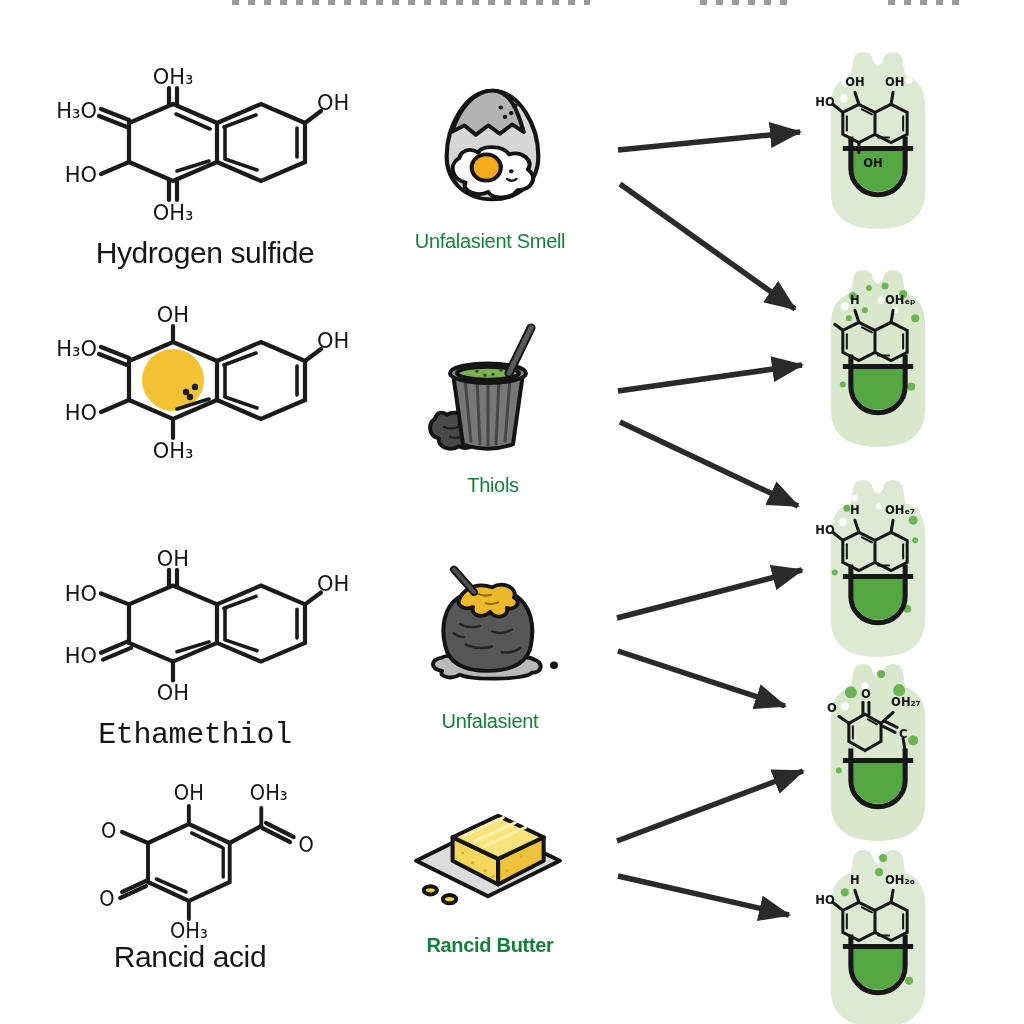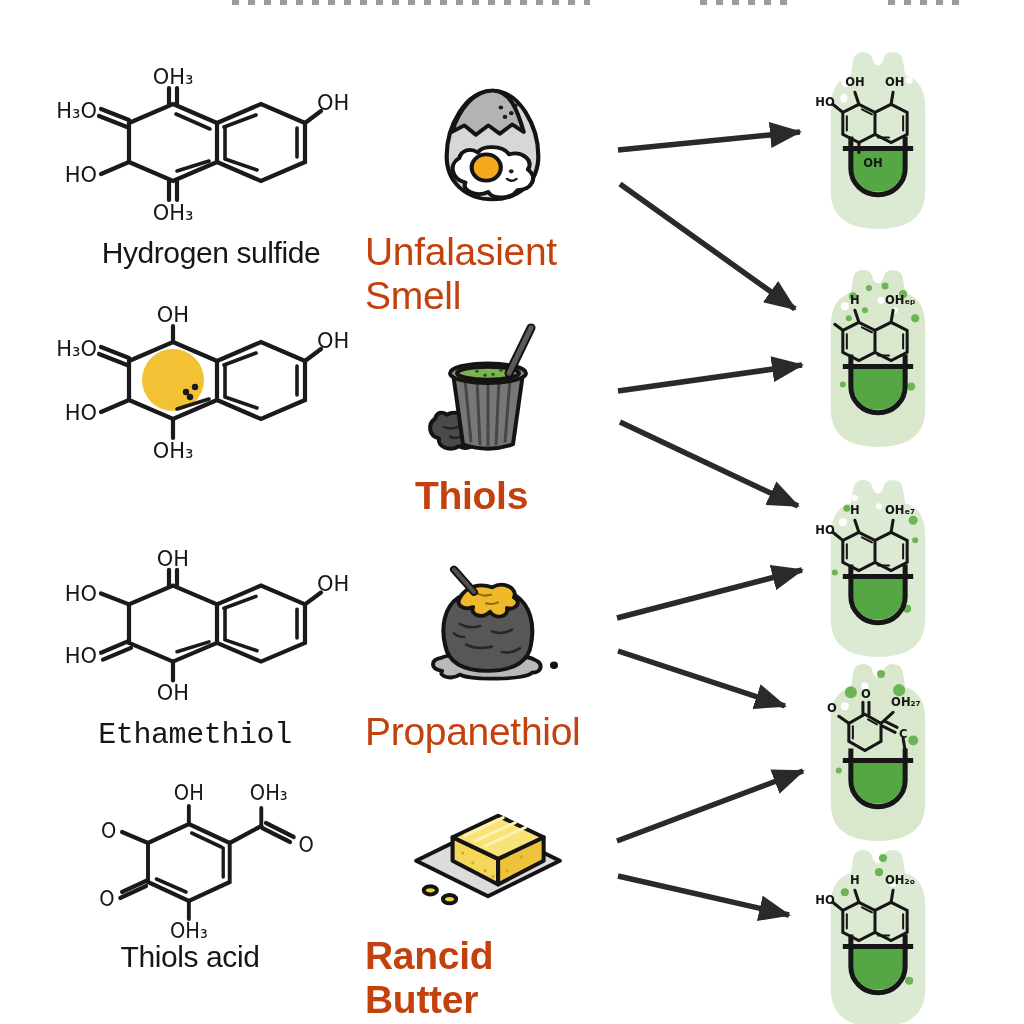--- a/index.html
+++ b/index.html
@@ -1,19 +1,19 @@
 <!DOCTYPE html>
 <html><head>
 <meta charset="utf-8">
 <style>
   html,body{margin:0;padding:0;background:#fff;}
   .canvas{position:relative;width:1024px;height:1024px;background:#ffffff;overflow:hidden;
           font-family:"Liberation Sans",sans-serif;color:#141414;}
   .row-label{position:absolute;text-align:center;font-size:30px;letter-spacing:-0.4px;color:#161616;}
-  .mid-label{position:absolute;text-align:left;font-size:39px;letter-spacing:-0.3px;color:#c2410c;}
+  .mid-label{position:absolute;text-align:center;font-size:20px;letter-spacing:-0.3px;color:#15803d;}
   svg{position:absolute;overflow:visible;}
   svg text{font-family:"DejaVu Sans","Liberation Sans",sans-serif;fill:#161616;}
   .atom{font-size:21px;}
   .patom{font-size:11.5px;font-weight:bold;}
   .bond{stroke:#1a1a1a;stroke-width:4.2;stroke-linecap:round;fill:none;}
   .ibond{stroke:#1a1a1a;stroke-width:3.6;stroke-linecap:round;fill:none;}
   .pbond{stroke:#161616;stroke-width:3;stroke-linecap:round;fill:none;}
   .pibond{stroke:#161616;stroke-width:2;stroke-linecap:round;fill:none;}
   .outline{stroke:#141414;stroke-width:4;stroke-linejoin:round;}
   .artifact{position:absolute;top:0;height:5px;background:repeating-linear-gradient(90deg,#4a4a4a 0 7px,transparent 7px 16px);opacity:.55;}
@@ -43,21 +43,21 @@
     <line class="bond" x1="74" y1="92" x2="46" y2="104"></line>
     <line class="bond" x1="114" y1="111" x2="114" y2="130"></line>
     <line class="bond" x1="122" y1="111" x2="122" y2="130"></line>
     <line class="bond" x1="250" y1="53" x2="266" y2="41"></line>
     <text class="atom" x="118" y="14" text-anchor="middle">OH₃</text>
     <text class="atom" x="42" y="48" text-anchor="end">H₃O</text>
     <text class="atom" x="42" y="112" text-anchor="end">HO</text>
     <text class="atom" x="118" y="150" text-anchor="middle">OH₃</text>
     <text class="atom" x="262" y="40" text-anchor="start">OH</text>
   </svg>
-  <div class="row-label" style="left:66px;width:290px;top:236px;">Hydrogen sulfide</div>
+  <div class="row-label" style="left:60px;width:290px;top:236px;">Hydrogen sulfide</div>
 
   <svg style="left:55px;top:308px;" width="280" height="160" viewBox="0 0 280 160" preserveAspectRatio="none">
     <circle cx="118" cy="72" r="31" fill="#f2c234"></circle>
     <circle cx="131" cy="84" r="3.2" fill="#1a1a1a"></circle>
     <circle cx="140" cy="79" r="3.2" fill="#1a1a1a"></circle>
     <circle cx="135" cy="89" r="3.2" fill="#1a1a1a"></circle>
     <path class="bond" d="M118,34 L162,53 L162,92 L118,111 L74,92 L74,53 Z"></path>
     <path class="bond" d="M162,53 L206,34 L250,53 L250,92 L206,111 L162,92"></path>
     <line class="ibond" x1="170" y1="57" x2="170" y2="88"></line>
     <line class="ibond" x1="169" y1="57" x2="201" y2="45"></line>
@@ -114,21 +114,21 @@
     <line class="bond" x1="84" y1="100" x2="56" y2="112"></line>
     <line class="bond" x1="82" y1="106" x2="54" y2="118"></line>
     <line class="bond" x1="128" y1="121" x2="128" y2="139"></line>
     <text class="atom" x="128" y="20" text-anchor="middle">OH</text>
     <text class="atom" x="214" y="20" text-anchor="middle">OH₃</text>
     <text class="atom" x="246" y="72" text-anchor="start">O</text>
     <text class="atom" x="50" y="58" text-anchor="end">O</text>
     <text class="atom" x="48" y="126" text-anchor="end">O</text>
     <text class="atom" x="128" y="158" text-anchor="middle">OH₃</text>
   </svg>
-  <div class="row-label" style="left:50px;width:280px;top:940px;">Thiols acid</div>
+  <div class="row-label" style="left:50px;width:280px;top:940px;">Rancid acid</div>
 
   <svg style="left:430px;top:85px;" width="125" height="122" viewBox="0 0 120 130" preserveAspectRatio="none">
     <path class="outline" d="M60,6 C34,6 16,44 16,76 C16,104 35,122 60,122 C85,122 104,104 104,76 C104,44 86,6 60,6 Z" fill="#d7d7d7"></path>
     <path class="outline" d="M60,6 C42,6 28,26 21,50 L33,43 L44,53 L56,43 L67,52 L79,42 L90,50 C84,27 77,6 60,6 Z" fill="#b3b3b3" stroke-width="3.4"></path>
     <circle cx="68" cy="24" r="2.2" fill="#1a1a1a"></circle>
       <circle cx="78" cy="30" r="2.2" fill="#1a1a1a"></circle>
     <circle cx="72" cy="34" r="2.2" fill="#1a1a1a"></circle>
       <circle cx="82" cy="22" r="2.2" fill="#1a1a1a"></circle>
     <path class="outline" d="M28,78 C18,84 20,100 34,104 C30,112 44,120 56,114 C60,122 78,122 84,112 C98,112 104,98 94,90 C100,80 88,70 76,74 C70,64 50,64 46,72 C38,66 30,70 28,78 Z" fill="#ffffff"></path>
     <circle class="outline" cx="54" cy="88" r="14" fill="#f6a91b"></circle>
@@ -148,33 +148,33 @@
     <line x1="97" y1="64" x2="92" y2="128" stroke="#464646" stroke-width="3"></line>
     <ellipse class="outline" cx="75" cy="58" rx="38" ry="10" fill="#8a8a8a"></ellipse>
     <ellipse class="outline" cx="75" cy="58" rx="31" ry="6.5" fill="#7cb350" stroke-width="3"></ellipse>
     <circle cx="64" cy="56" r="1.6" fill="#2c4a1e"></circle>
       <circle cx="80" cy="59" r="1.6" fill="#2c4a1e"></circle>
     <circle cx="88" cy="55" r="1.6" fill="#2c4a1e"></circle>
       <circle cx="72" cy="60" r="1.6" fill="#2c4a1e"></circle>
     <line x1="96" y1="58" x2="118" y2="12" stroke="#111" stroke-width="9" stroke-linecap="round"></line>
     <line x1="96" y1="58" x2="118" y2="12" stroke="#5a5a5a" stroke-width="5" stroke-linecap="round"></line>
   </svg>
-  <div class="mid-label" style="left:415px;width:190px;top:474px;font-weight:bold;">Thiols</div>
+  <div class="mid-label" style="left:398px;width:190px;top:474px;">Thiols</div>
 
   <svg style="left:408px;top:562px;" width="160" height="122" viewBox="0 0 160 130" preserveAspectRatio="none">
     <path class="outline" d="M34,102 C22,104 22,114 34,116 C30,122 44,126 52,120 C60,126 118,126 124,118 C134,118 136,108 126,104 C120,98 40,96 34,102 Z" fill="#b9b9b9" stroke-width="3.2"></path>
     <circle cx="146" cy="110" r="4" fill="#111"></circle>
     <path class="outline" d="M50,38 C36,48 33,70 37,88 C40,106 54,116 80,116 C108,116 121,104 123,88 C127,66 122,46 108,36 C94,27 64,28 50,38 Z" fill="#575757"></path>
     <path d="M52,66 Q62,72 72,68 M84,74 Q94,78 104,72 M58,88 Q70,94 84,90 M94,96 Q104,98 112,92 M46,76 Q50,80 56,80" stroke="#262626" stroke-width="2.6" fill="none" stroke-linecap="round"></path>
     <path class="outline" d="M52,38 C58,26 72,22 84,27 C96,20 110,28 106,38 C114,42 108,52 99,49 C101,58 88,62 82,53 C75,61 62,57 65,48 C56,52 47,46 52,38 Z" fill="#f0b929" stroke-width="3.4"></path>
     <path d="M70,34 Q76,37 83,35 M78,44 Q84,46 90,43" stroke="#8a6a12" stroke-width="2.2" fill="none" stroke-linecap="round"></path>
     <line x1="66" y1="32" x2="46" y2="8" stroke="#111" stroke-width="8" stroke-linecap="round"></line>
     <line x1="66" y1="32" x2="46" y2="8" stroke="#4e4e4e" stroke-width="4.4" stroke-linecap="round"></line>
   </svg>
-  <div class="mid-label" style="left:365px;width:250px;top:710px;">Propanethiol</div>
+  <div class="mid-label" style="left:365px;width:250px;top:710px;">Unfalasient</div>
 
   <svg style="left:402px;top:798px;" width="172" height="108" viewBox="0 0 170 110" preserveAspectRatio="none">
     <path class="outline" d="M85,28 L156,64 L85,100 L14,64 Z" fill="#dcdcdc"></path>
     <path class="outline" d="M50,40 L50,64 L95,88 L95,62 Z" fill="#f5d75c"></path>
     <path class="outline" d="M140,40 L140,64 L95,88 L95,62 Z" fill="#eec33b"></path>
     <path class="outline" d="M50,40 L95,18 L140,40 L95,62 Z" fill="#f8e27a"></path>
     <path d="M62,38 L100,20 M72,44 L112,25 M82,49 L122,30" stroke="#fdf2b0" stroke-width="3" stroke-linecap="round"></path>
     <circle cx="60" cy="56" r="1.6" fill="#d9a92c"></circle>
       <circle cx="70" cy="66" r="1.6" fill="#d9a92c"></circle>
     <circle cx="82" cy="74" r="1.6" fill="#d9a92c"></circle>

